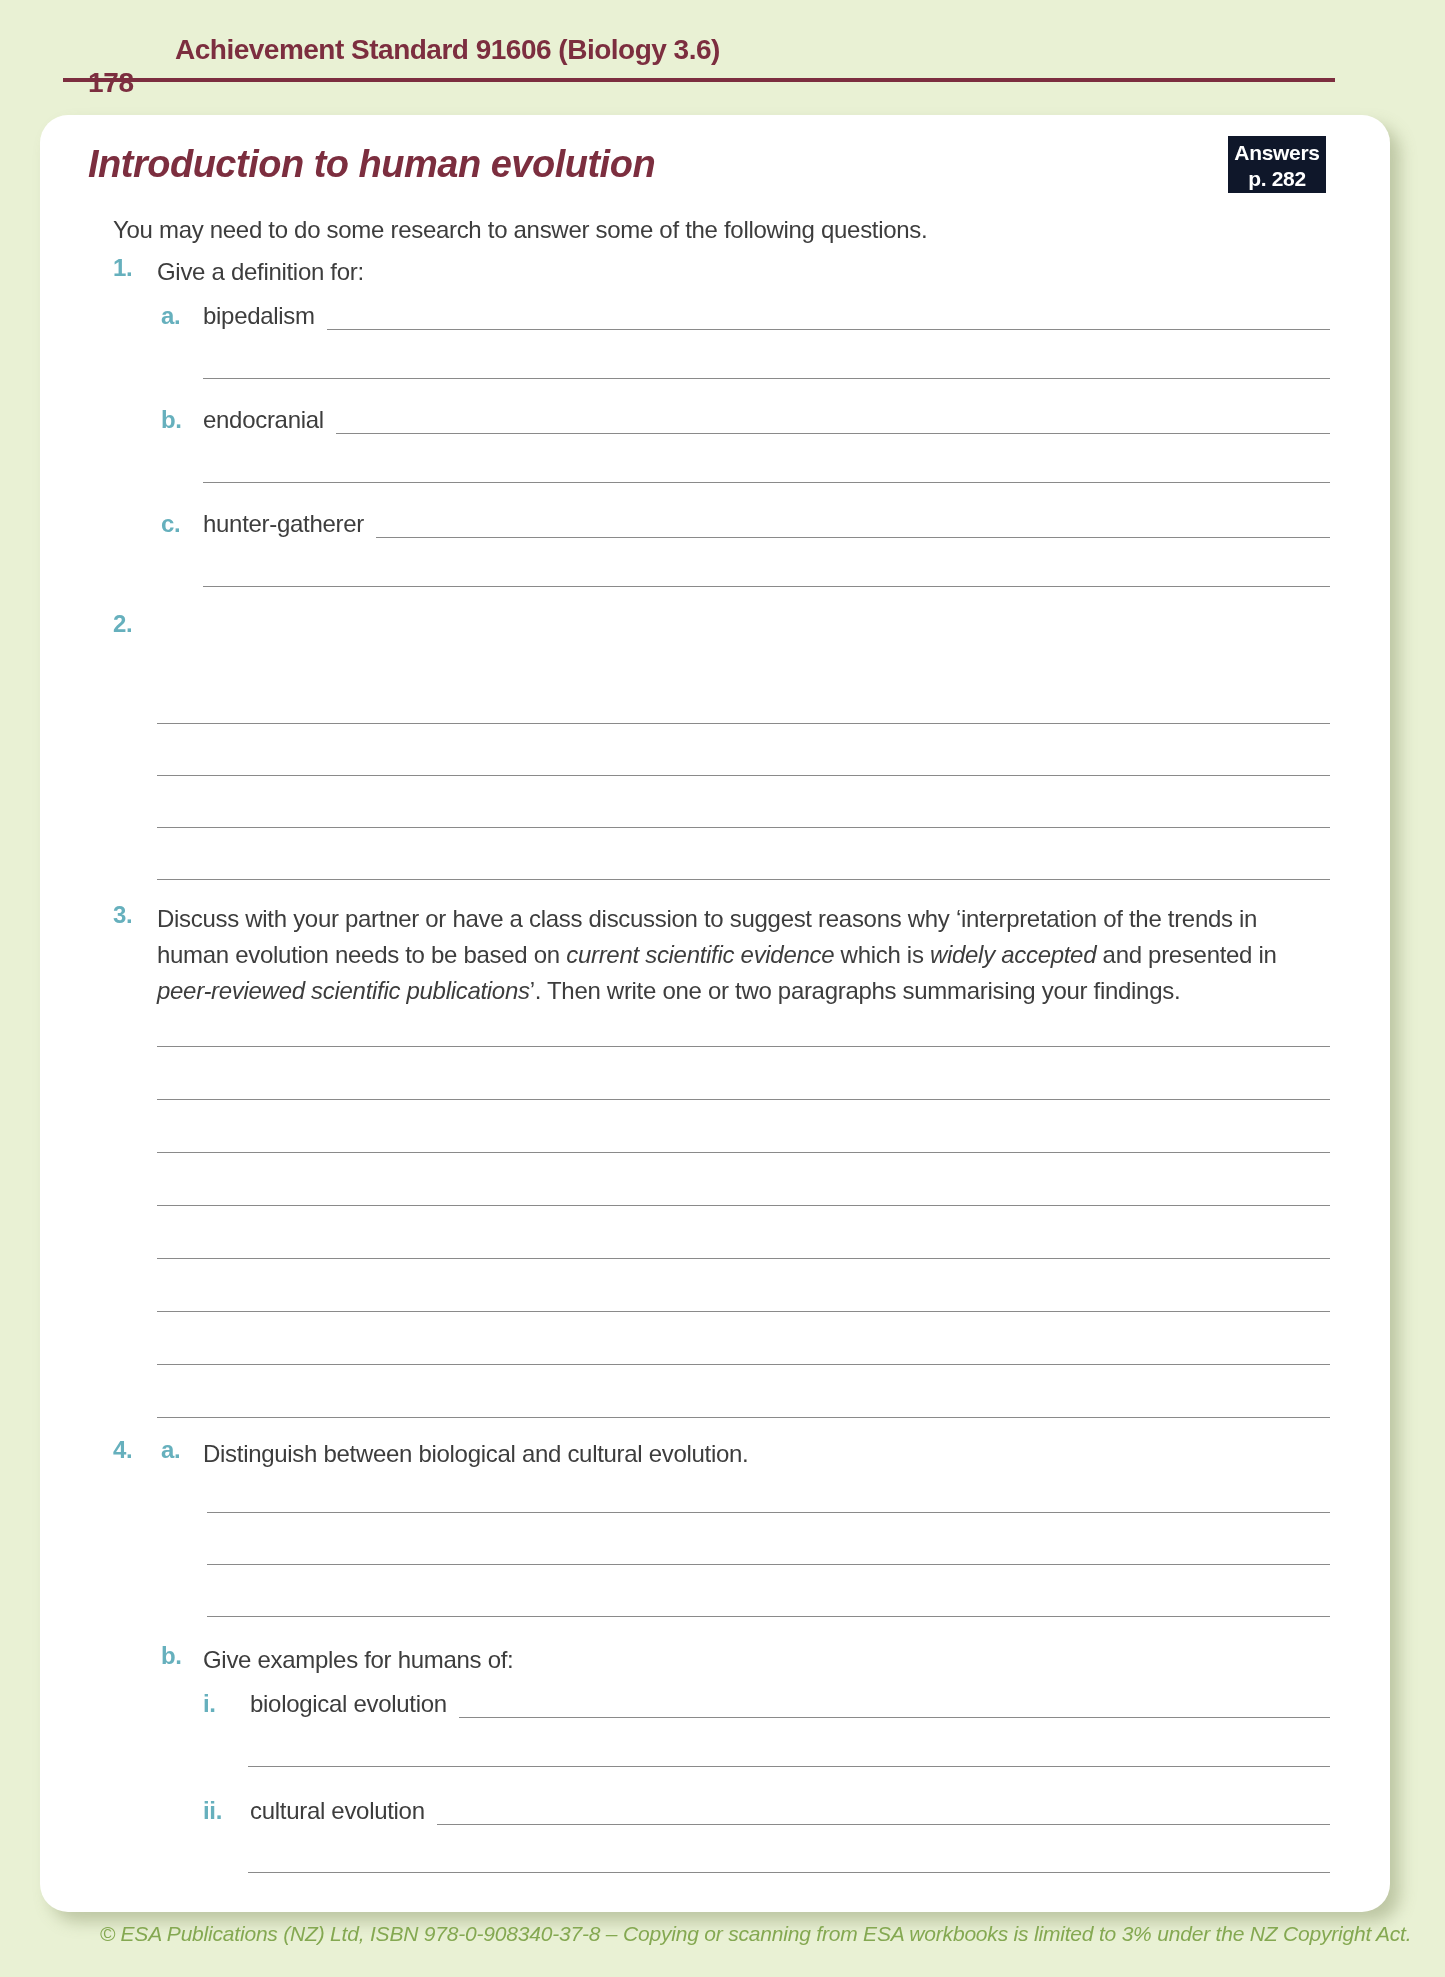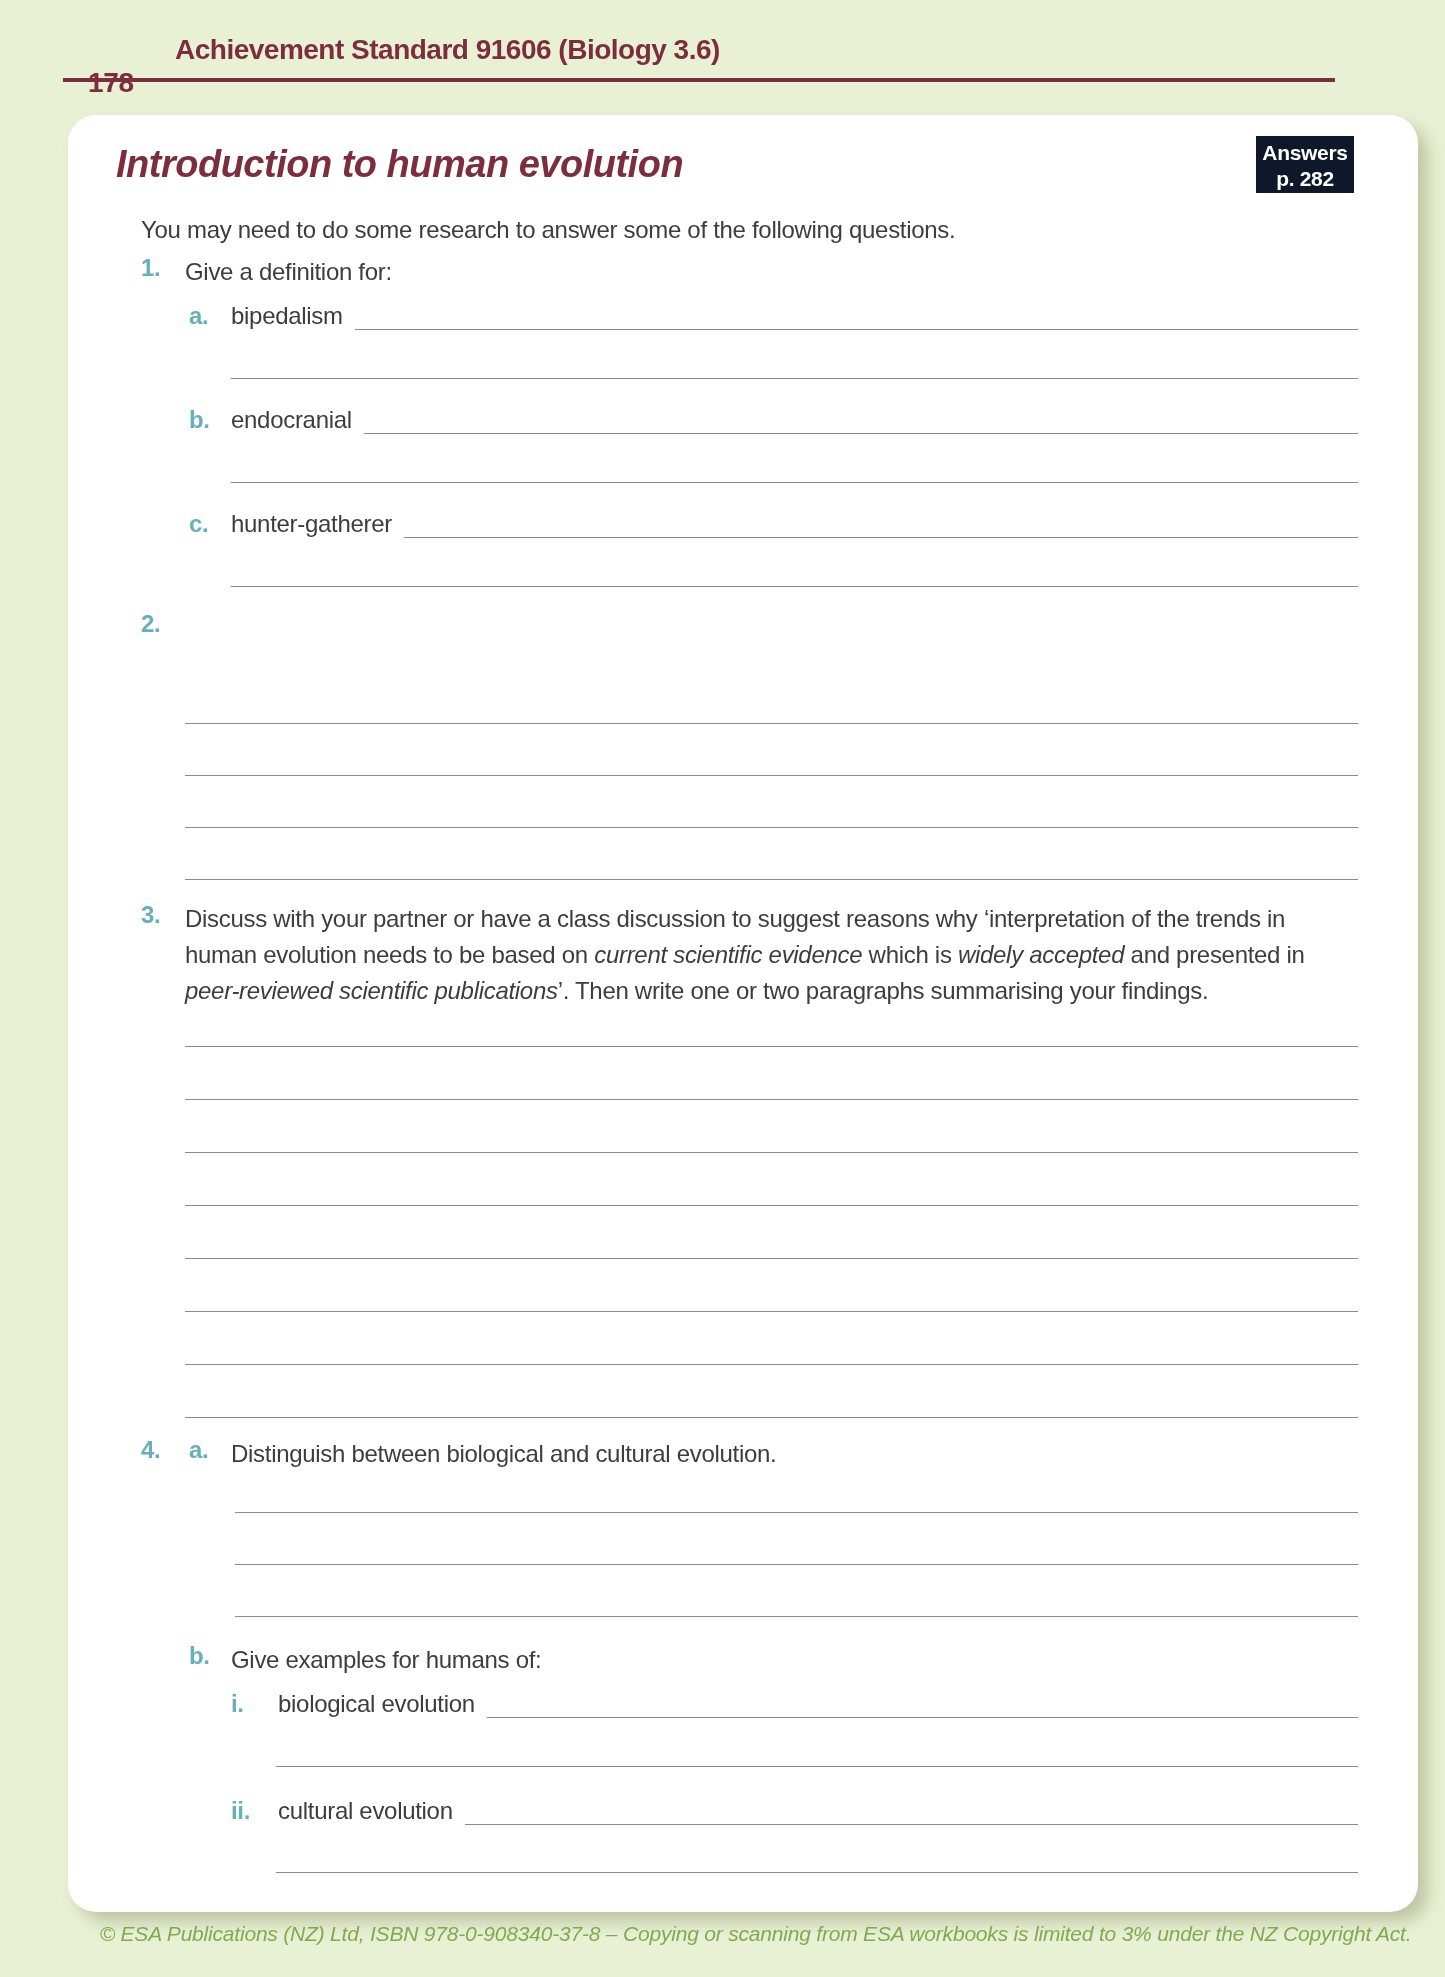--- a/index.html
+++ b/index.html
@@ -20,21 +20,20 @@
     font-size:28px;font-weight:bold;color:#7c2e3f;letter-spacing:-0.5px;margin-top:8px;
   }
   .hdr-rule{
     position:absolute;left:63px;top:78px;width:1272px;height:0;
     border-bottom:4px solid #7c2e3f;
   }
   .card{
     position:absolute;left:40px;top:115px;width:1350px;height:1797px;
     background:#ffffff;border-radius:28px;
     box-shadow:10px 10px 16px rgba(110,120,75,0.35);
-    margin-left:28px;
   }
   .ws-title{
     position:absolute;left:48px;top:28px;
     font-size:38px;font-weight:bold;font-style:italic;
     color:#7c2e3f;letter-spacing:-0.5px;
   }
   .badge{
     position:absolute;right:64px;top:21px;width:98px;height:57px;
     background:#0f172a;color:#ffffff;text-align:center;
     font-size:21px;font-weight:bold;line-height:26px;padding-top:4px;

